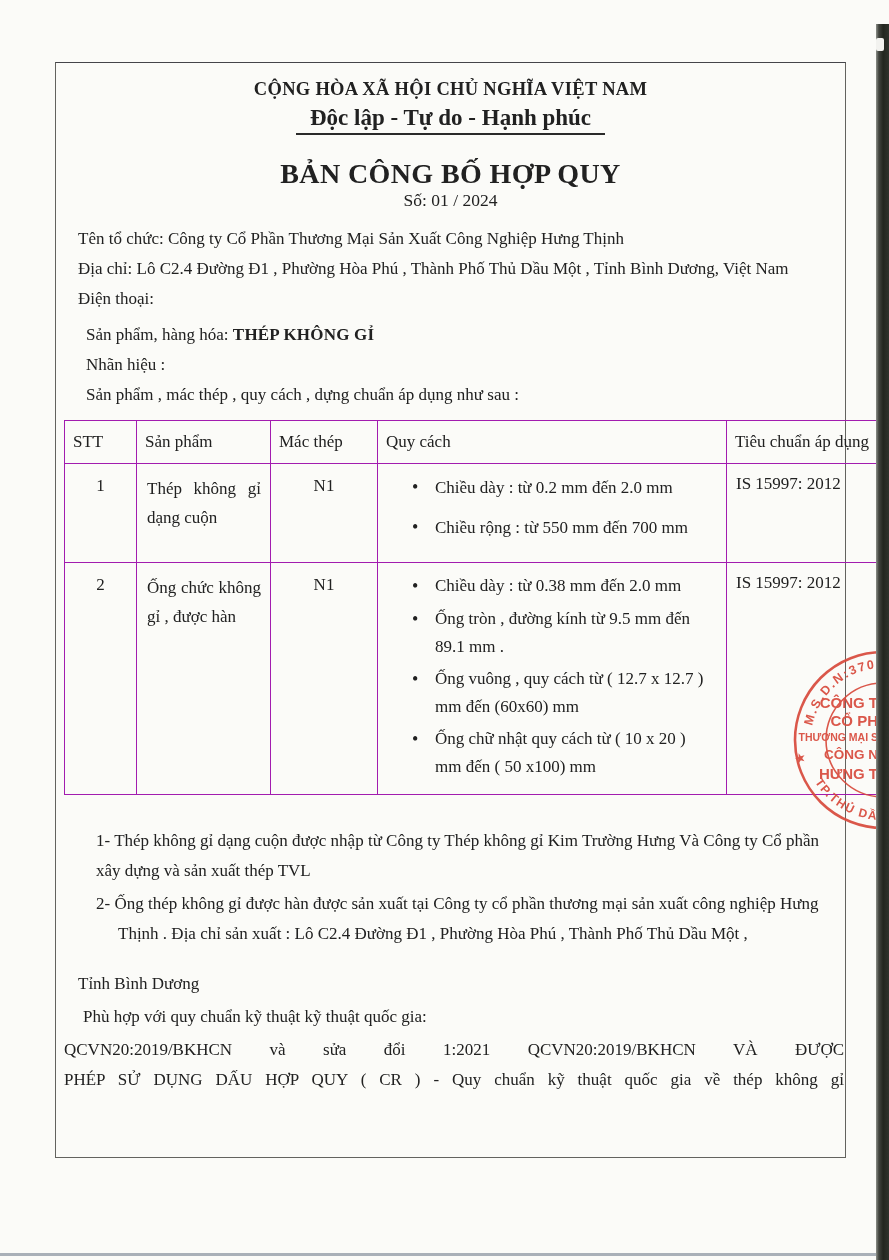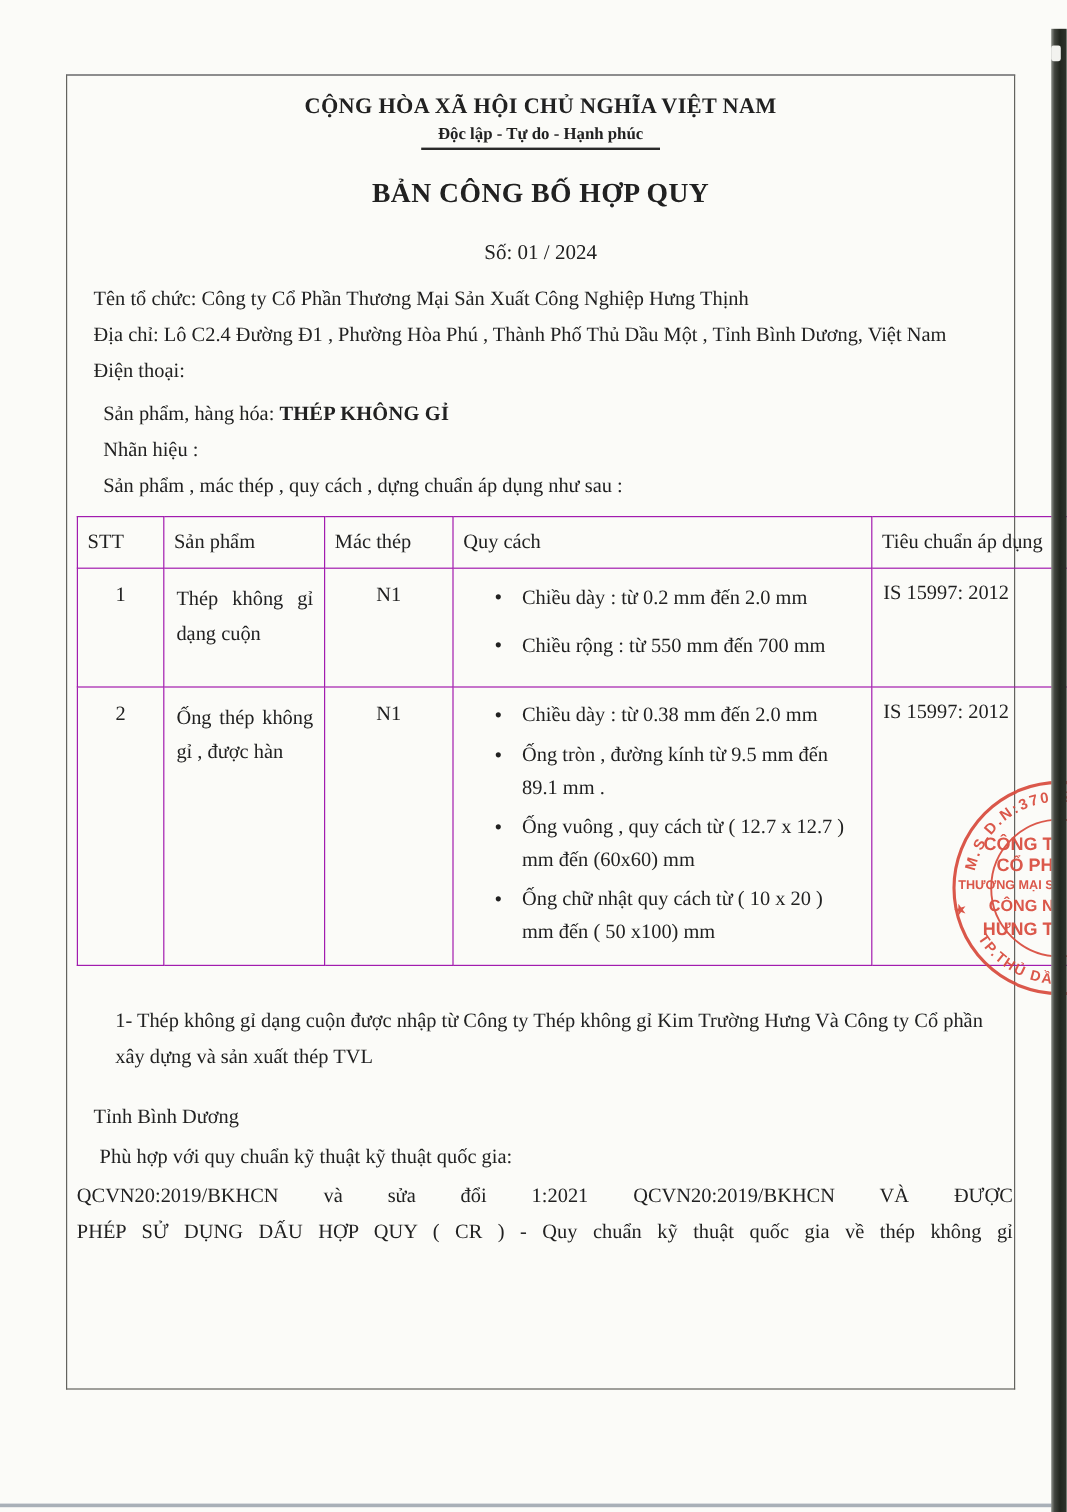--- a/index.html
+++ b/index.html
@@ -9,24 +9,24 @@
     font-family:"Liberation Serif","DejaVu Serif",serif;
     color:#212121;
   }
   .frame {
     position:absolute; left:55px; top:62px; width:791px; height:1096px;
     box-sizing:border-box; border:1px solid #63635f; border-top-color:#45454a;
     padding:14px 22px 0 22px; font-size:17px;
   }
   .center { text-align:center; }
   .nat-title { font-weight:bold; font-size:18.5px; letter-spacing:.3px; margin:2px 0 0 0; }
-  .motto { margin:5px 0 0 0; font-weight:bold; font-size:14px; }
+  .motto { margin:5px 0 0 0; font-weight:bold; font-size:23px; }
   .motto span { border-bottom:2px solid #2a2a2a; padding:0 14px 3px 14px; }
-  .doc-title { margin:27px 0 0 0; font-weight:bold; font-size:23px; letter-spacing:.4px; }
-  .doc-number { margin:26px 0 0 0; font-size:17.5px; }
+  .doc-title { margin:27px 0 0 0; font-weight:bold; font-size:28px; letter-spacing:.4px; }
+  .doc-number { margin:0 0 0 0; font-size:17.5px; }
   p { margin:0; line-height:30px; }
   .org-block { margin-top:13px; }
   .phone-line { margin-top:0; }
   .pl8 { padding-left:8px; }
   .product-line { margin-top:6px; }
   .product-line b { letter-spacing:.2px; }
   
   table.spec {
     border-collapse:collapse; table-layout:fixed;
     width:772px; margin-left:-14px; margin-top:10px;
@@ -122,21 +122,21 @@
             </div>
           <div class="bullet">
               <span class="dot"></span>
               <span>Chiều rộng : từ 550 mm đến 700 mm</span>
             </div>
         </td>
         <td class="c-tc">IS 15997: 2012</td>
       </tr>
       <tr class="row2">
         <td class="c-stt">2</td>
-        <td class="c-sp">Ống thép không gỉ , được hàn</td>
+        <td class="c-sp">Ống chức không gỉ , được hàn</td>
         <td class="c-mt">N1</td>
         <td class="c-qc">
           <div class="bullet">
               <span class="dot"></span>
               <span>Chiều dày : từ 0.38 mm đến 2.0 mm</span>
             </div>
           <div class="bullet">
               <span class="dot"></span>
               <span>Ống tròn , đường kính từ 9.5 mm đến 89.1 mm .</span>
             </div>
@@ -151,20 +151,24 @@
         </td>
         <td class="c-tc">IS 15997: 2012</td>
       </tr>
     </tbody>
   </table>
 
   <div class="notes">
     <p class="note1">
       <span>1-</span>
       <span>Thép không gỉ dạng cuộn được nhập từ Công ty Thép không gỉ Kim Trường Hưng Và Công ty Cổ phần xây dựng và sản xuất thép TVL</span>
+    </p>
+    <p class="note2">
+      <span>2-</span>
+      <span>Ống thép không gỉ được hàn được sản xuất tại Công ty cổ phần thương mại sản xuất công nghiệp Hưng Thịnh . Địa chỉ sản xuất : Lô C2.4 Đường Đ1 , Phường Hòa Phú , Thành Phố Thủ Dầu Một ,</span>
     </p>
     <p class="province">Tỉnh Bình Dương</p>
     <p class="compliance-intro">Phù hợp với quy chuẩn kỹ thuật kỹ thuật quốc gia:</p>
     <p class="compliance-line first">QCVN20:2019/BKHCN và sửa đổi 1:2021 QCVN20:2019/BKHCN VÀ ĐƯỢC</p>
     <p class="compliance-line">PHÉP SỬ DỤNG DẤU HỢP QUY ( CR ) -  Quy chuẩn kỹ thuật quốc gia về thép không gỉ</p>
   </div>
 
 </div>
 
 <svg class="stamp" viewBox="0 0 130 228" xmlns="http://www.w3.org/2000/svg">

